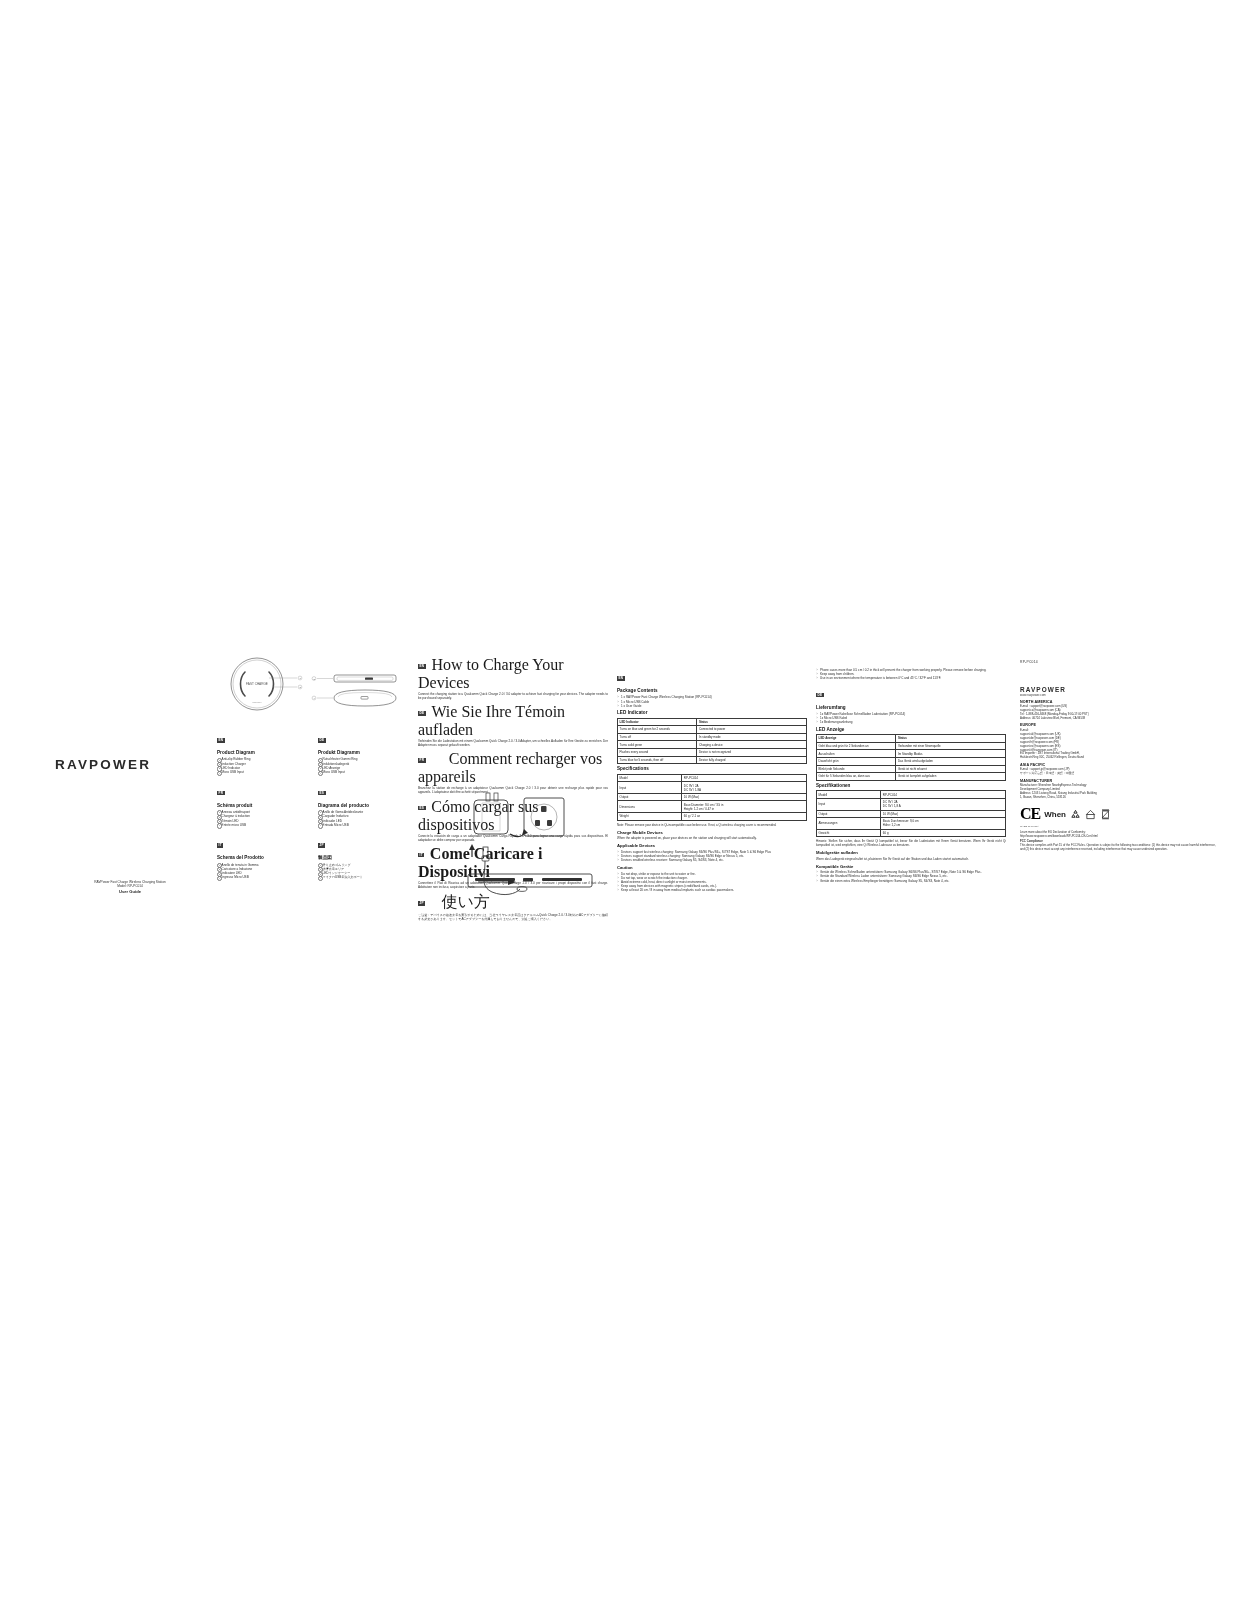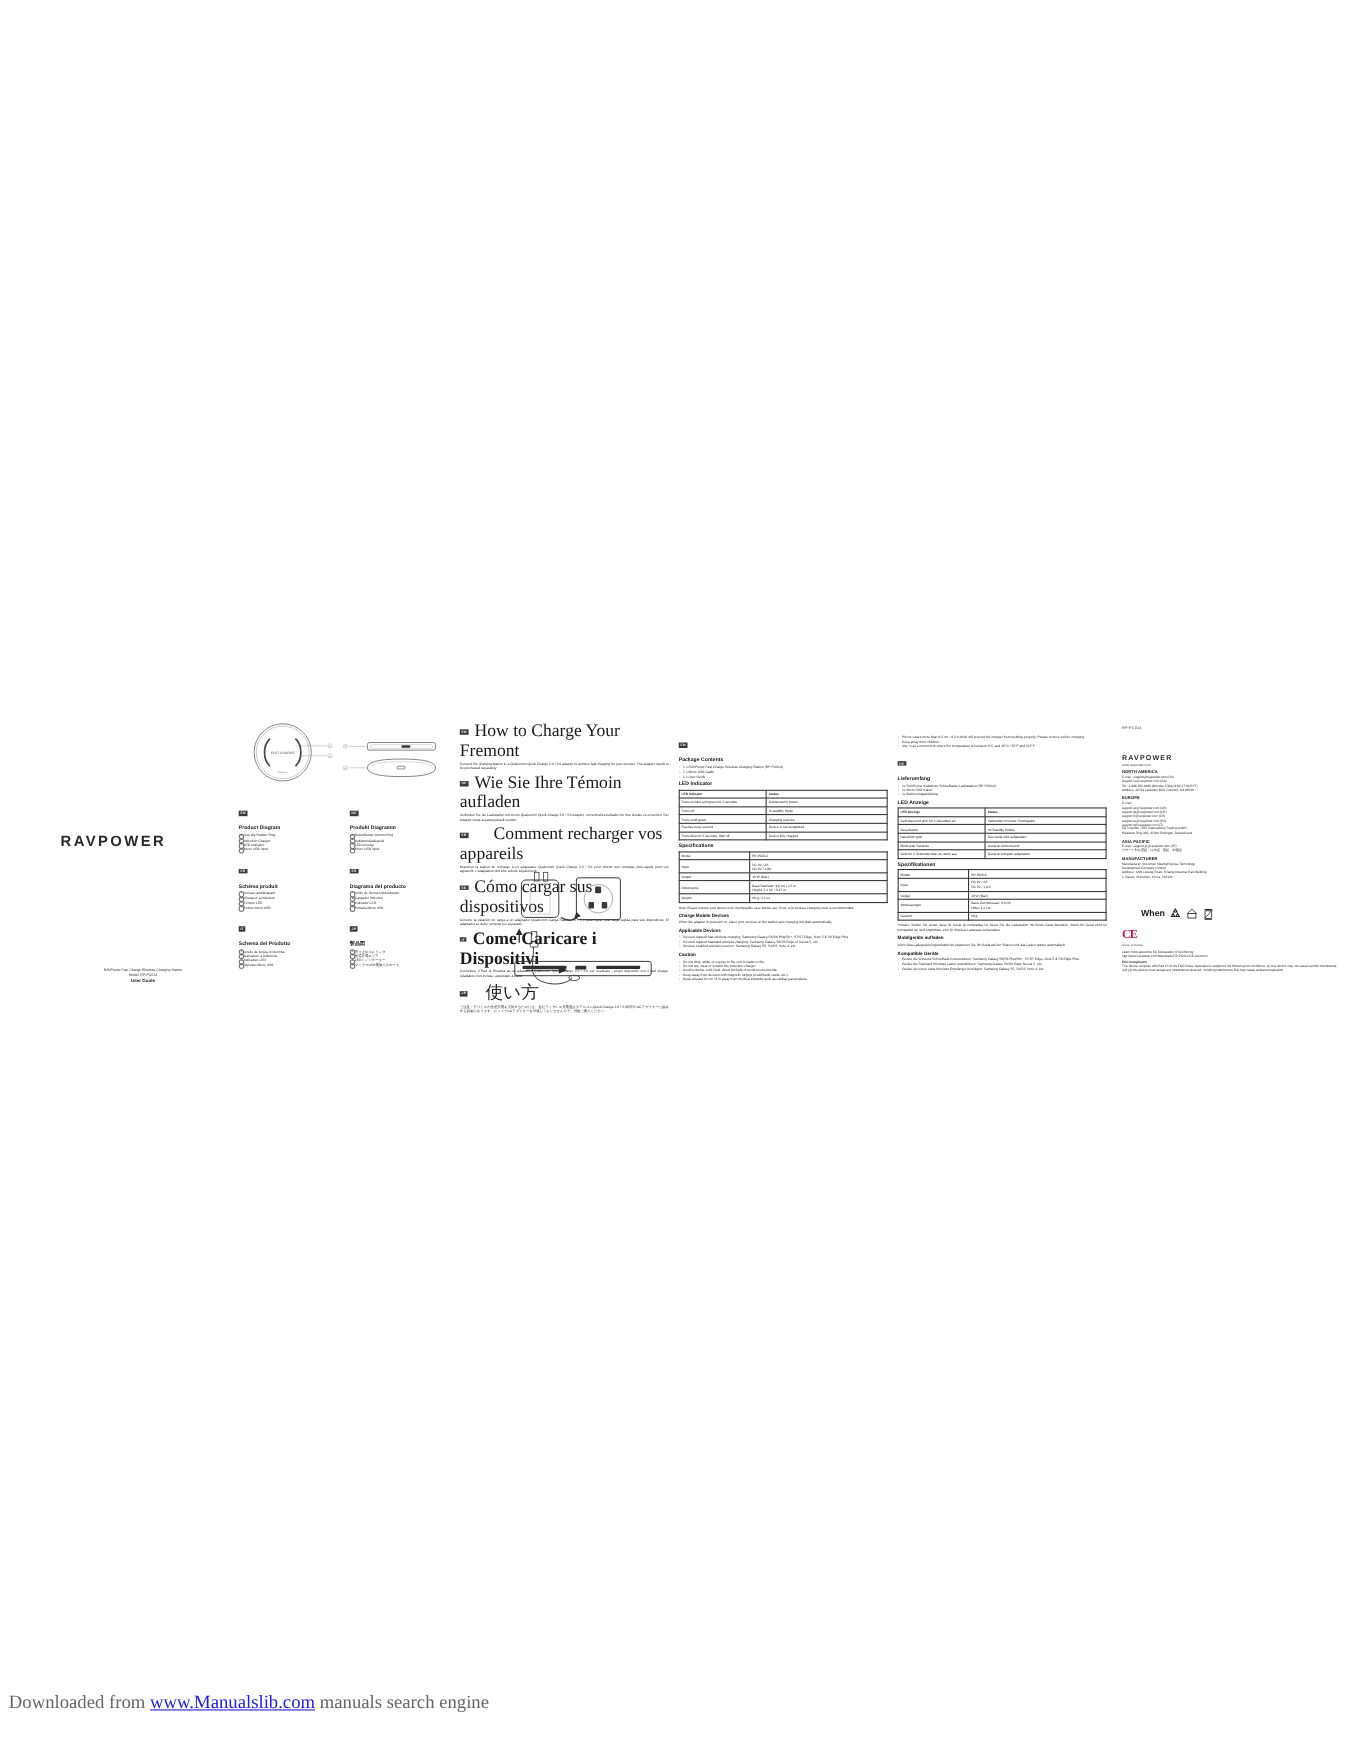--- a/index.html
+++ b/index.html
@@ -62,21 +62,21 @@
 
   
   .model-no{font-size:3.4px;font-family:"Liberation Sans",sans-serif;color:#333;letter-spacing:.2px;}
   .brand-sm{font-family:"Liberation Sans",sans-serif;font-size:6.4px;letter-spacing:1.1px;font-weight:bold;color:#2a2a2a;}
   .web{font-size:3px;font-family:"Liberation Sans",sans-serif;color:#444;margin-bottom:1.6px;}
   h5.region{font-size:3.7px;line-height:5px;margin:2.6px 0 .6px 0;font-weight:bold;
         font-family:"Liberation Sans",sans-serif;color:#111;letter-spacing:.1px;}
   .cline{font-size:2.85px;line-height:3.9px;font-family:"Liberation Sans",sans-serif;color:#2b2b2b;}
 
   .certrow{display:flex;align-items:center;gap:4px;margin:5px 0 2px 0;}
-  .cert-ce{font-family:"Liberation Serif",serif;font-size:11px;font-weight:bold;color:#be185d;letter-spacing:-1px;margin-top:39px;}
+  .cert-ce{font-family:"Liberation Serif",serif;font-size:16px;font-weight:bold;color:#000000;letter-spacing:-1px;}
   .cert-rohs{font-family:"Liberation Sans",sans-serif;font-size:8px;font-weight:bold;color:#1a1a1a;}
   .fcc{font-size:2.5px;font-family:"Liberation Sans",sans-serif;color:#444;margin-top:1px;}
 
   
   #footer{position:absolute;left:0;top:1538px;width:1237px;height:30px;
           font-family:"Liberation Serif",serif;font-size:17px;color:#666;white-space:nowrap;}
   #footer .dl{margin-left:8px;}
   #footer a{color:#2222cc;text-decoration:underline;}
   #footer .tail{color:#666;}
 </style>
@@ -197,21 +197,21 @@
             <li><span class="cnum">4</span><span>マイクロUSB電源入力ポート</span></li>
           </ol>
         </div>
       </div>
     </div>
 
     <div class="col c3">
       <div style="padding:4px 4px 0 4px;">
         <div>
           <span class="lang">EN</span>
-          <span class="sec" style="display:inline;margin-left:1.5px;">How to Charge Your Fremont</span>
+          <span class="sec" style="display:inline;margin-left:1.5px;">How to Charge Your Devices</span>
           <p class="body">Connect the charging station to a Qualcomm Quick Charge 2.0 / 3.0 adapter to achieve fast charging for your devices. The adapter needs to be purchased separately.</p>
         </div>
         <div style="margin-top:3px;">
           <span class="lang">DE</span>
           <span class="sec" style="display:inline;margin-left:1.5px;">Wie Sie Ihre Témoin aufladen</span>
           <p class="body">Verbinden Sie die Ladestation mit einem Qualcomm Quick Charge 2.0 / 3.0 Adapter, um schnelles Aufladen für Ihre Geräte zu erreichen. Der Adapter muss separat gekauft werden.</p>
         </div>
         <div style="margin-top:3px;">
           <span class="lang">FR</span>
           <span class="sec" style="display:inline;margin-left:19px;">Comment recharger vos appareils</span>
@@ -509,19 +509,14 @@
           <div class="cline">Learn more about the EU Declaration of Conformity:</div>
           <div class="cline">http://www.ravpower.com/downloads/RP-PC014-CE-Cert.html</div>
           <div class="cline" style="font-weight:bold;margin-top:1.5px;">FCC Compliance</div>
           <div class="cline">This device complies with Part 15 of the FCC Rules. Operation is subject to the following two conditions: (1) this device may not cause harmful interference, and (2) this device must accept any interference received, including interference that may cause undesired operation.</div>
         </div>
       </div>
     </div>
 
   </div>
 
-  <div id="footer">
-    <span class="dl">Downloaded from</span>
-    <a href="#">www.Manualslib.com</a>
-    <span class="tail">manuals search engine</span>
-  </div>
 
 </div>
 
 </body></html>

